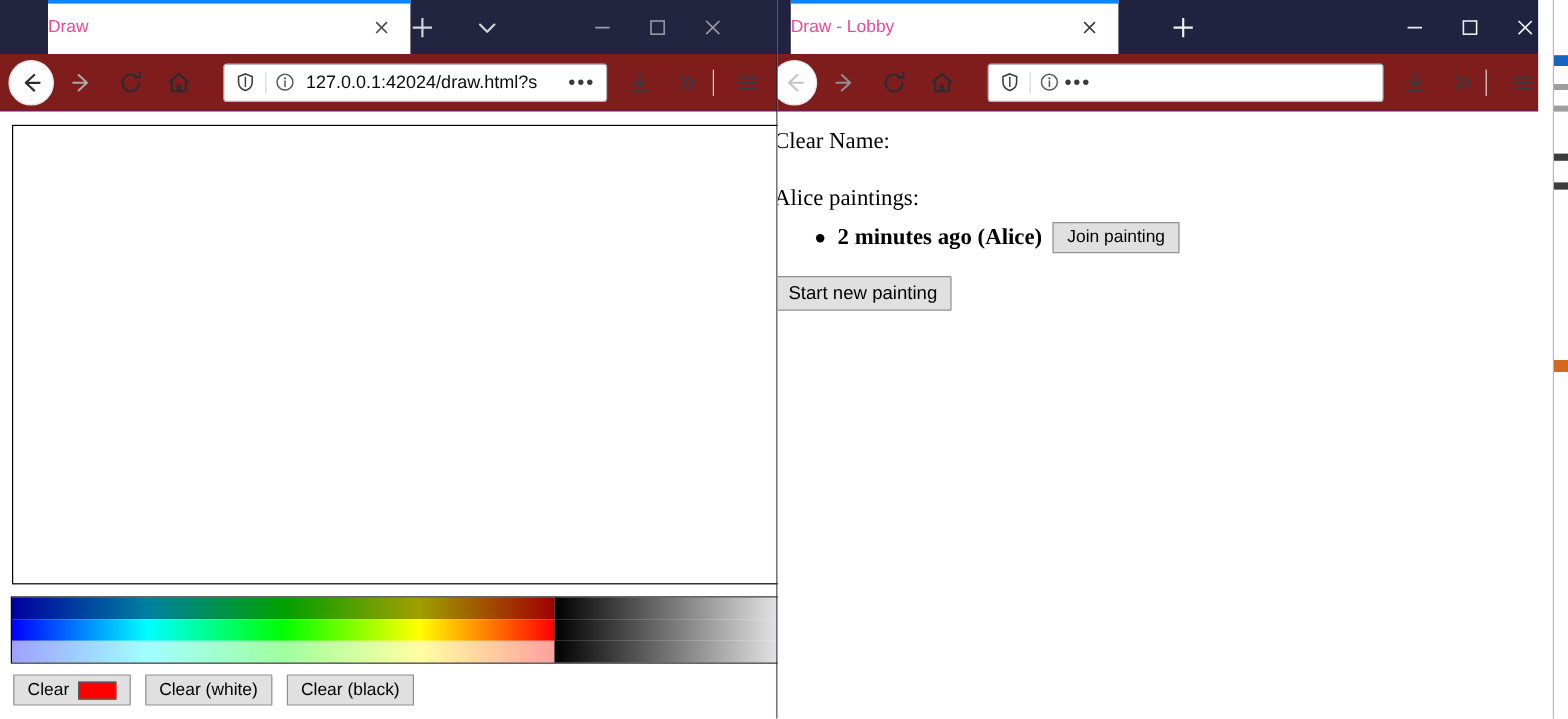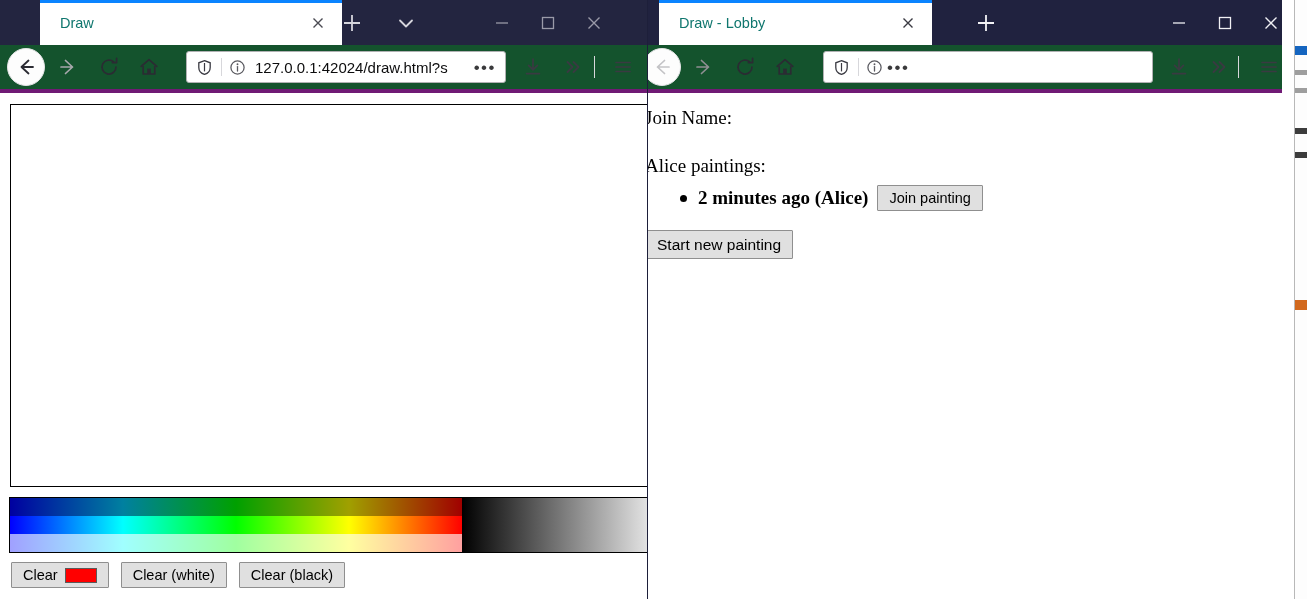--- a/index.html
+++ b/index.html
@@ -39,22 +39,21 @@
     align-items: center;
   }
   .tab-accent {
     position: absolute;
     left: 0; right: 0; top: 0;
     height: 3px;
     background: #0a84ff;
   }
   .tab-title {
     font-size: 14.5px;
-    color: #0f766e;
-    margin-left: 20px;
+    color: #ec4899;
     white-space: nowrap;
     overflow: hidden;
   }
   .tab-close {
     position: absolute;
     right: 14px;
     top: 50%;
     transform: translateY(-50%);
     width: 20px; height: 20px;
   }
@@ -75,23 +74,23 @@
     height: 45px;
     width: 46px;
     display: flex;
     align-items: center;
     justify-content: center;
   }
 
   
   .navbar {
     height: 48px;
-    background: #14532d;
+    background: #7f1d1d;
     position: relative;
-    border-bottom: 4px solid #701a75;
+    border-bottom: 1px solid #701a75;
     box-sizing: border-box;
   }
   .nav-icon {
     position: absolute;
     top: 50%;
     transform: translateY(-50%);
     width: 32px;
     height: 32px;
     display: flex;
     align-items: center;
@@ -366,21 +365,21 @@
     <div class="nav-icon" style="left:617px;">
       <svg width="22" height="22" viewBox="0 0 22 22">
         <path d="M4 6.5 H18 M4 11 H18 M4 15.5 H18" stroke="#3a3a42" stroke-width="1.7" stroke-linecap="round"></path>
       </svg>
     </div>
   </div>
 
   <div class="content lobby" style="height:506px;">
 
     <div class="lobby-row" style="left:9px; top:14px;">
-      <span class="lobby-label">Join Name:</span>
+      <span class="lobby-label">Clear Name:</span>
     </div>
 
     <div class="lobby-heading" style="left:9px; top:62px;">Alice paintings:</div>
 
     <ul class="lobby-list" style="left:44px; top:92px;">
       <li class="lobby-li">
         <span class="bullet"></span>
         <span class="li-text">2 minutes ago (Alice)</span>
         <button class="formbtn join-btn">Join painting</button>
       </li>

